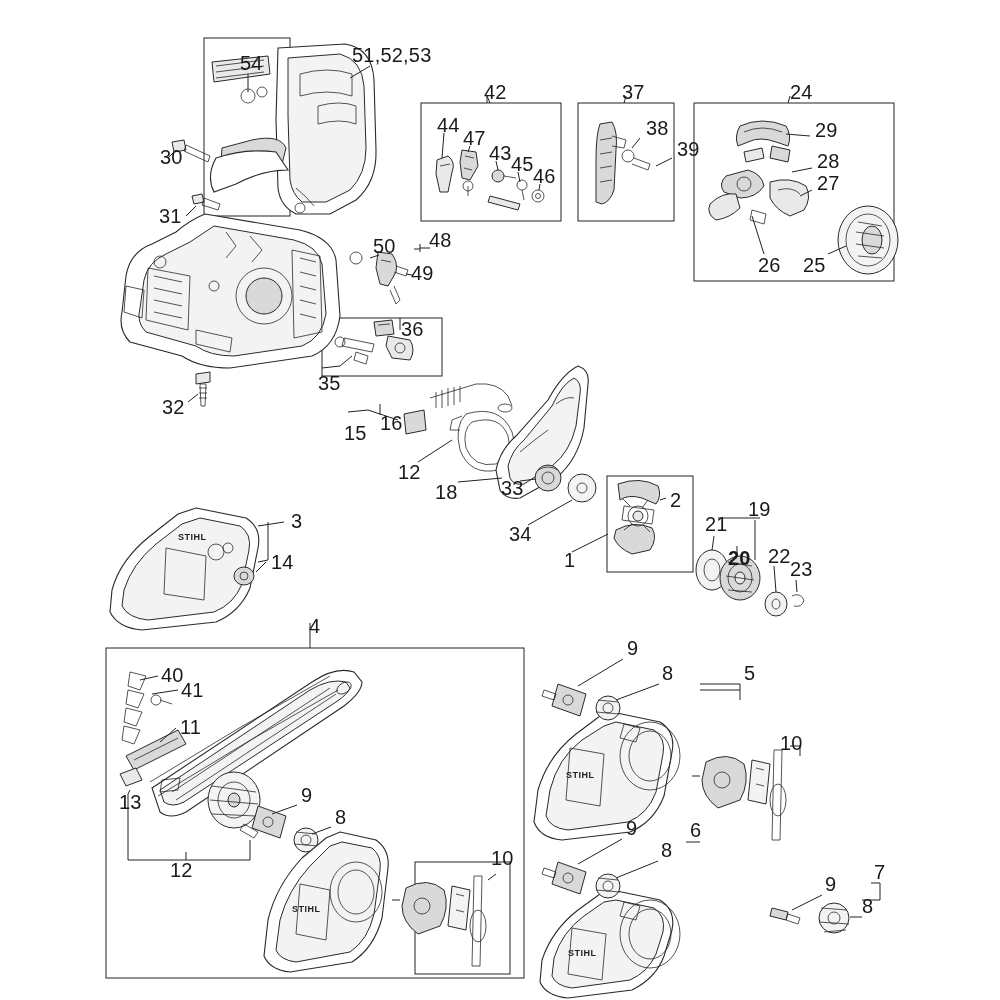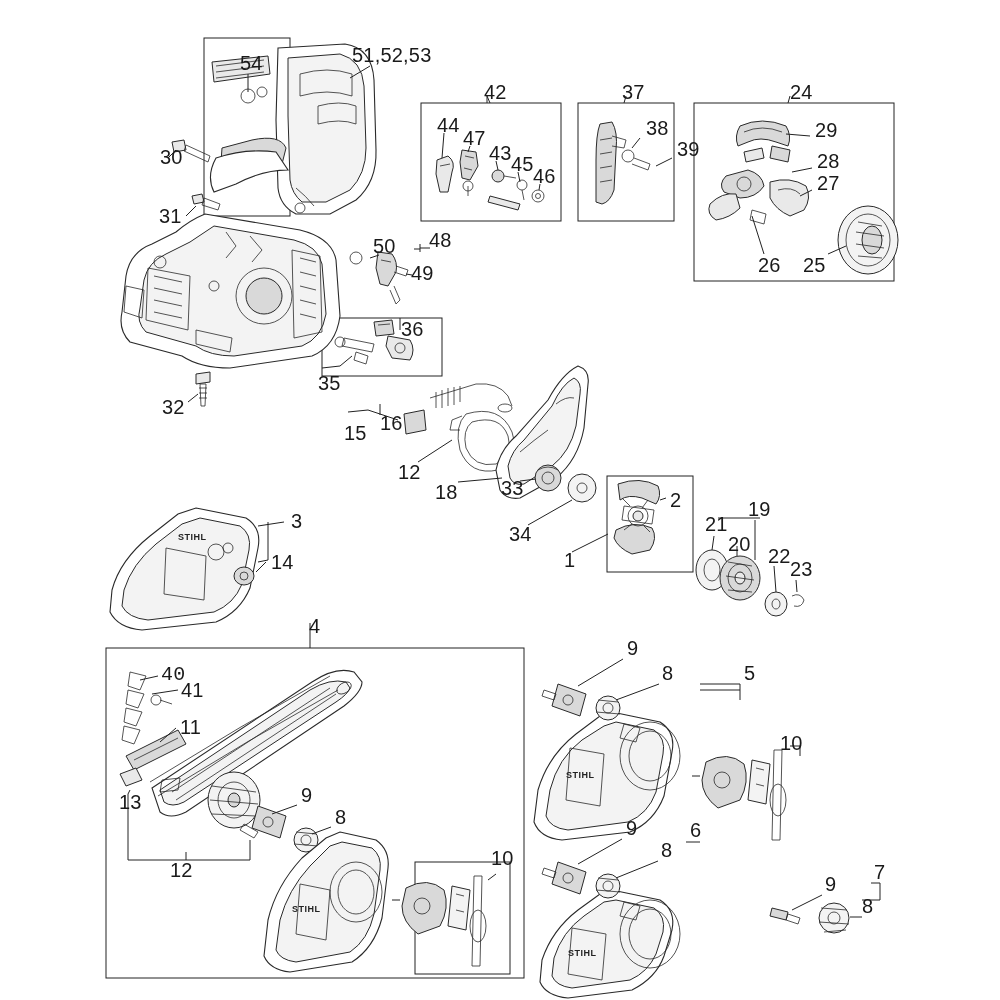--- a/index.html
+++ b/index.html
@@ -473,30 +473,30 @@
   <div class="callout" style="left:344px; top:423px;">15</div>
   <div class="callout" style="left:380px; top:413px;">16</div>
   <div class="callout" style="left:398px; top:462px;">12</div>
   <div class="callout" style="left:435px; top:482px;">18</div>
   <div class="callout" style="left:501px; top:478px;">33</div>
   <div class="callout" style="left:670px; top:490px;">2</div>
   <div class="callout" style="left:509px; top:524px;">34</div>
   <div class="callout" style="left:748px; top:499px;">19</div>
   <div class="callout" style="left:705px; top:514px;">21</div>
   <div class="callout" style="left:291px; top:511px;">3</div>
-  <div class="callout" style="left:728px; top:534px;">20</div>
+  <div class="callout" style="left:728px; top:548px;font-weight:bold;">20</div>
   <div class="callout" style="left:271px; top:552px;">14</div>
   <div class="callout" style="left:564px; top:550px;">1</div>
   <div class="callout" style="left:768px; top:546px;">22</div>
   <div class="callout" style="left:790px; top:559px;">23</div>
   <div class="callout" style="left:309px; top:616px;">4</div>
   <div class="callout" style="left:627px; top:638px;">9</div>
   <div class="callout" style="left:662px; top:663px;">8</div>
   <div class="callout" style="left:744px; top:663px;">5</div>
-  <div class="callout" style="left:161px; top:665px;font-family:Liberation Mono, monospace;">40</div>
+  <div class="callout" style="left:161px; top:665px;">40</div>
   <div class="callout" style="left:181px; top:680px;">41</div>
   <div class="callout" style="left:780px; top:733px;">10</div>
   <div class="callout" style="left:180px; top:717px;">11</div>
   <div class="callout" style="left:119px; top:792px;">13</div>
   <div class="callout" style="left:301px; top:785px;">9</div>
   <div class="callout" style="left:335px; top:807px;">8</div>
   <div class="callout" style="left:626px; top:818px;">9</div>
   <div class="callout" style="left:690px; top:820px;">6</div>
   <div class="callout" style="left:661px; top:840px;">8</div>
   <div class="callout" style="left:170px; top:860px;">12</div>

